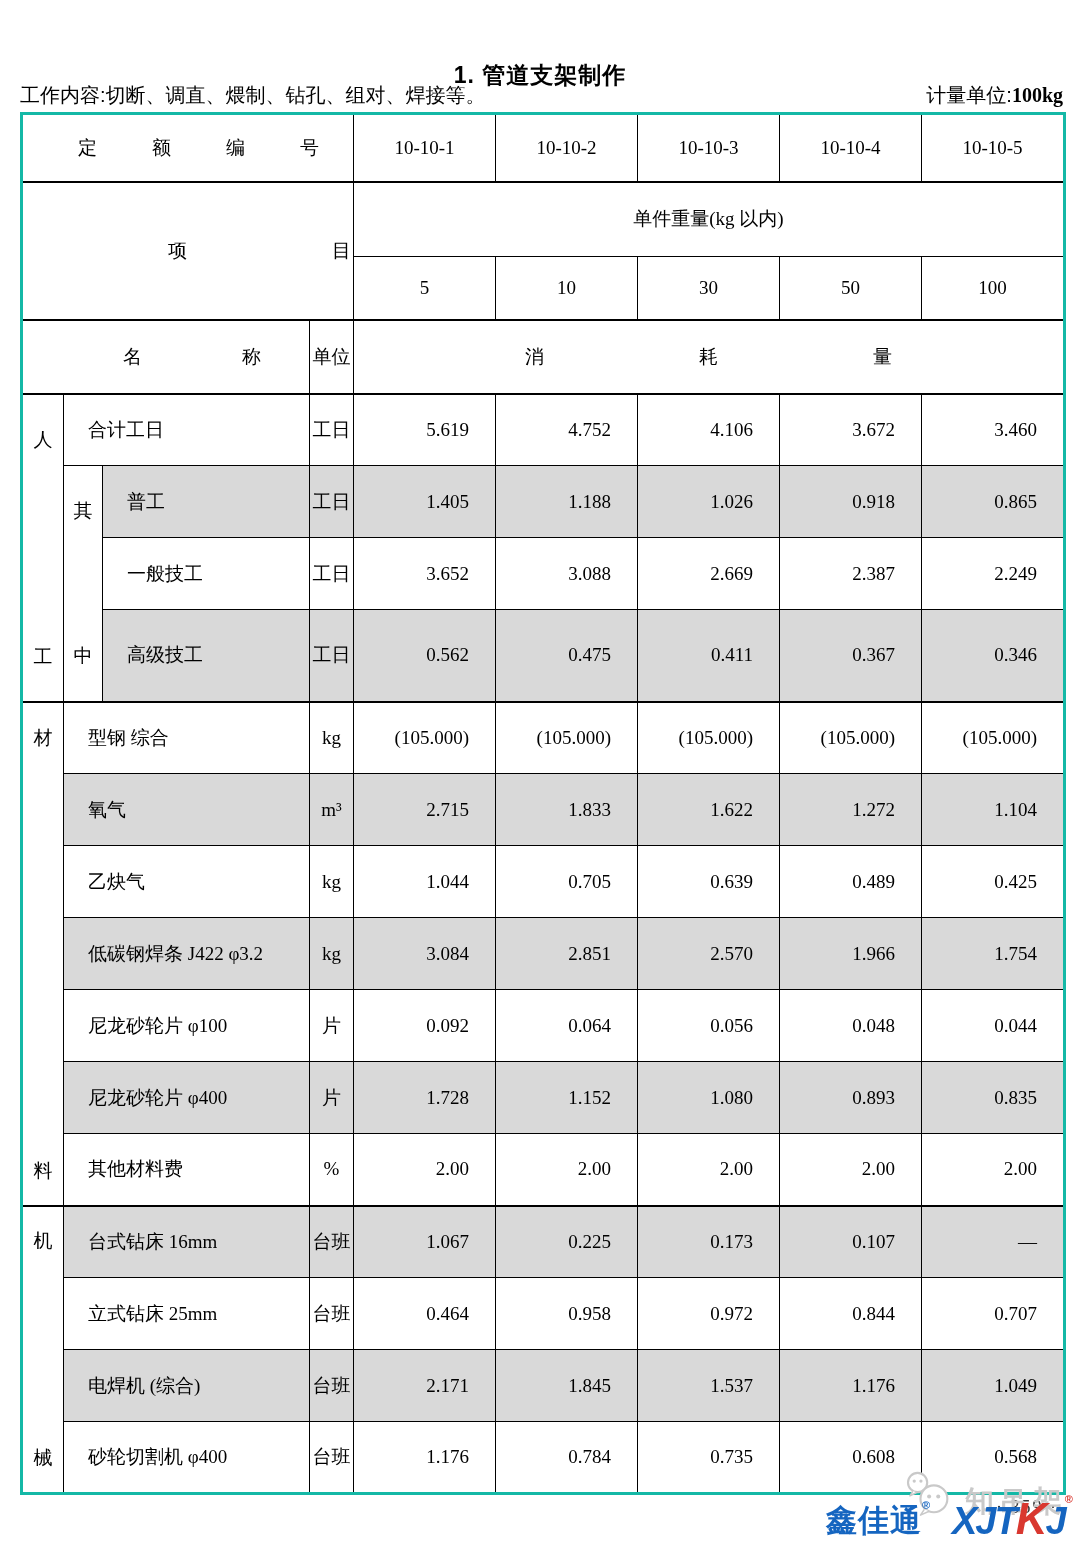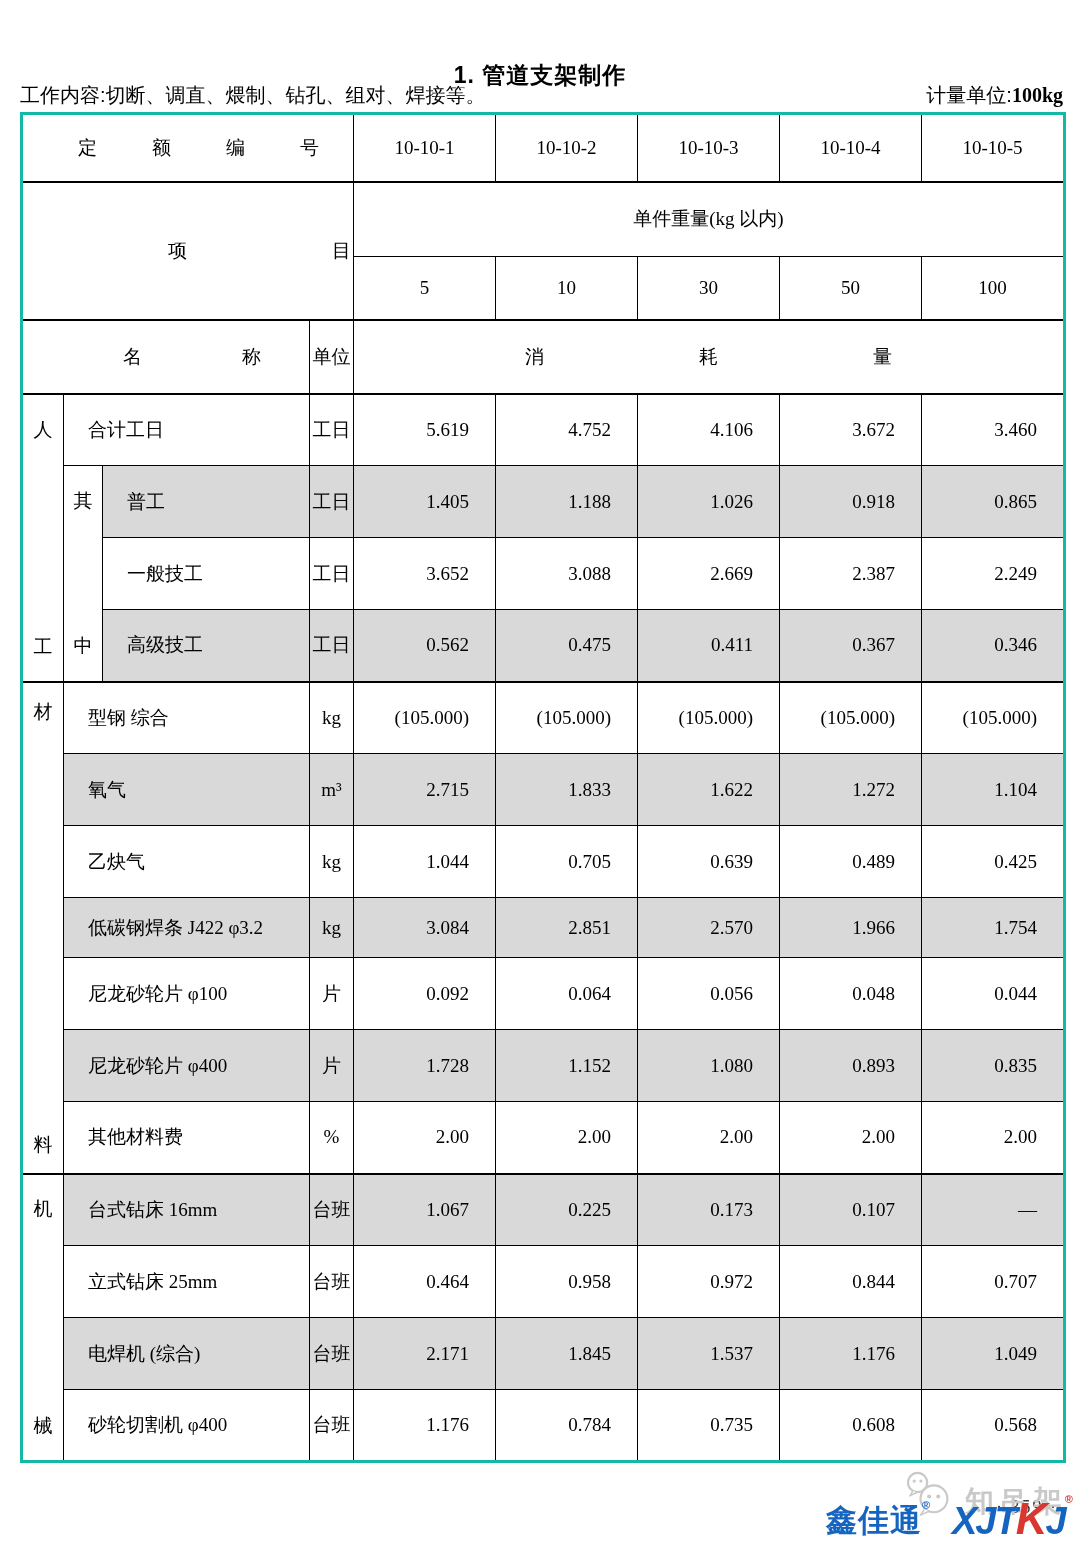--- a/index.html
+++ b/index.html
@@ -139,21 +139,21 @@
         </tr>
         <tr style="height: 72px;">
           <td class="name" colspan="1">一般技工</td>
           <td class="unit">工日</td>
           <td class="num">3.652</td>
           <td class="num">3.088</td>
           <td class="num">2.669</td>
           <td class="num">2.387</td>
           <td class="num">2.249</td>
         </tr>
-        <tr style="height: 72px; font-family: Liberation Serif, serif;">
+        <tr style="height: 92px; font-family: Liberation Serif, serif;">
           <td class="name shaded" colspan="1">高级技工</td>
           <td class="unit shaded">工日</td>
           <td class="num shaded">0.562</td>
           <td class="num shaded">0.475</td>
           <td class="num shaded">0.411</td>
           <td class="num shaded">0.367</td>
           <td class="num shaded">0.346</td>
         </tr>
         <tr class="group-start" style="height: 72px;">
           <td rowspan="7">
@@ -181,21 +181,21 @@
         </tr>
         <tr style="height: 72px;">
           <td class="name" colspan="2">乙炔气</td>
           <td class="unit">kg</td>
           <td class="num">1.044</td>
           <td class="num">0.705</td>
           <td class="num">0.639</td>
           <td class="num">0.489</td>
           <td class="num">0.425</td>
         </tr>
-        <tr style="height: 60px;">
+        <tr style="height: 72px;">
           <td class="name shaded" colspan="2">低碳钢焊条 J422 φ3.2</td>
           <td class="unit shaded">kg</td>
           <td class="num shaded">3.084</td>
           <td class="num shaded">2.851</td>
           <td class="num shaded">2.570</td>
           <td class="num shaded">1.966</td>
           <td class="num shaded">1.754</td>
         </tr>
         <tr style="height: 72px;">
           <td class="name" colspan="2">尼龙砂轮片 φ100</td>

